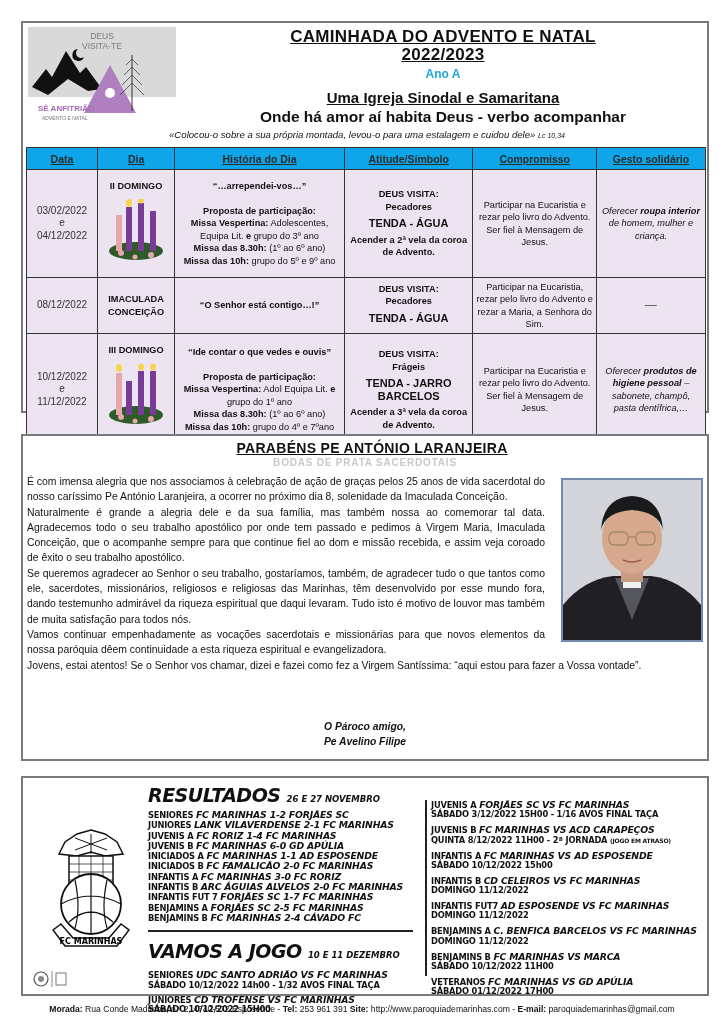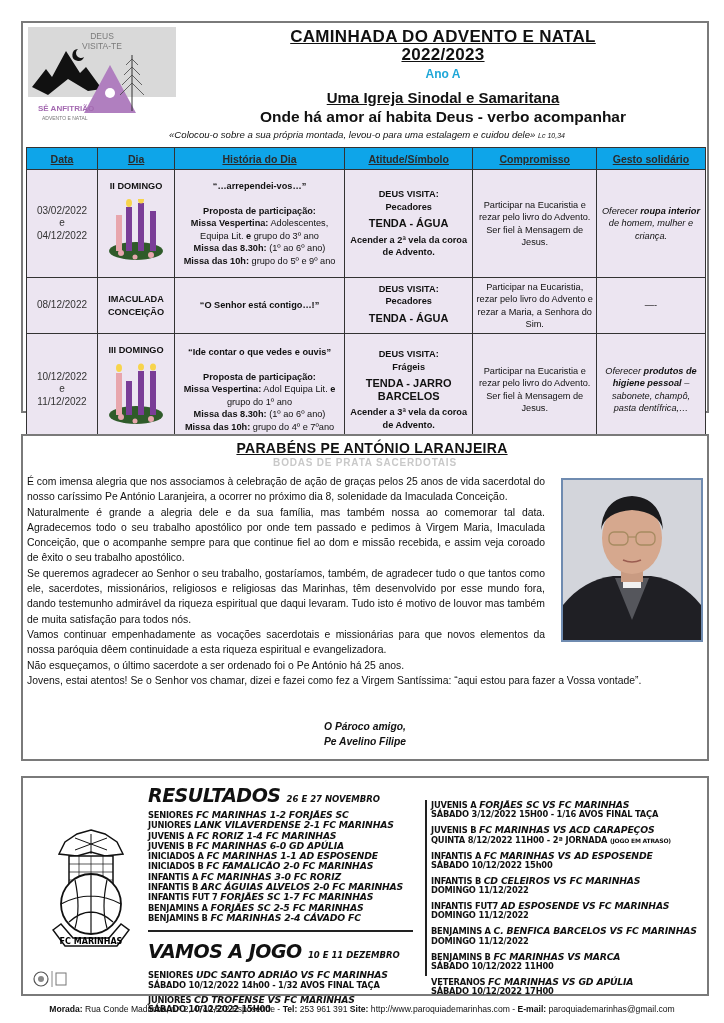--- a/index.html
+++ b/index.html
@@ -220,21 +220,20 @@
         <rect x="46" y="52" width="19" height="13" rx="5" fill="none" stroke="#a68a60" stroke-width="1.3"></rect>
         <rect x="73" y="52" width="19" height="13" rx="5" fill="none" stroke="#a68a60" stroke-width="1.3"></rect>
         <line x1="65" y1="57" x2="73" y2="57" stroke="#a68a60" stroke-width="1.2"></line>
         <path d="M60 80 Q69 84 78 80" stroke="#9a5c50" stroke-width="1.5" fill="none"></path>
       </svg>
     </div>
     <p>É com imensa alegria que nos associamos à celebração de ação de graças pelos 25 anos de vida sacerdotal do nosso caríssimo Pe António Laranjeira, a ocorrer no próximo dia 8, solenidade da Imaculada Conceição.</p>
     <p>Naturalmente é grande a alegria dele e da sua família, mas também nossa ao comemorar tal data. Agradecemos todo o seu trabalho apostólico por onde tem passado e pedimos à Virgem Maria, Imaculada Conceição, que o acompanhe sempre para que continue fiel ao dom e missão recebida, e assim veja coroado de êxito o seu trabalho apostólico.</p>
     <p>Se queremos agradecer ao Senhor o seu trabalho, gostaríamos, também, de agradecer tudo o que tantos como ele, sacerdotes, missionários, religiosos e religiosas das Marinhas, têm desenvolvido por esse mundo fora, dando testemunho admirável da riqueza espiritual que daqui levaram. Tudo isto é motivo de louvor mas também de  muita satisfação para todos nós.</p>
     <p>Vamos continuar empenhadamente as vocações sacerdotais e missionárias para que novos elementos da nossa paróquia dêem continuidade a esta riqueza espiritual e evangelizadora.</p>
-    <p>Não esqueçamos, o último sacerdote a ser ordenado foi o Pe António há 25 anos.</p>
     <p>Jovens, estai atentos! Se o Senhor vos chamar, dizei e fazei como fez a Virgem Santíssima: “aqui estou para fazer a Vossa vontade”.</p>
   </div>
   <div class="sign">
     <span>O Pároco amigo,</span><br>
     <span>Pe Avelino Filipe</span>
   </div>
 </div>
 
 <div class="box" id="sport">
   <svg class="crest" width="92" height="120" viewBox="0 0 92 120">
@@ -316,20 +315,20 @@
       <div class="game">
         <div class="line"><span>BENJAMINS A</span> <em>C. BENFICA BARCELOS VS FC MARINHAS</em></div>
         <div class="when"><span>DOMINGO 11/12/2022</span></div>
       </div>
       <div class="game">
         <div class="line"><span>BENJAMINS B</span> <em>FC MARINHAS VS MARCA</em></div>
         <div class="when"><span>SÁBADO 10/12/2022 11H00</span></div>
       </div>
       <div class="game">
         <div class="line"><span>VETERANOS</span> <em>FC MARINHAS VS GD APÚLIA</em></div>
-        <div class="when"><span>SÁBADO 10/12/2022 17H00</span></div>
+        <div class="when"><span>SÁBADO 01/12/2022 17H00</span></div>
       </div>
     </div>
 </div>
 
 <div class="footer">
   <b>Morada:</b><span> Rua Conde Madimba, n.º 2, 4740-572 Esposende - </span><b>Tel:</b><span> 253 961 391   </span><b>Site:</b><span> http://www.paroquiademarinhas.com - </span><b>E-mail:</b><span> paroquiademarinhas@gmail.com</span>
 </div>
 
 </body></html>

